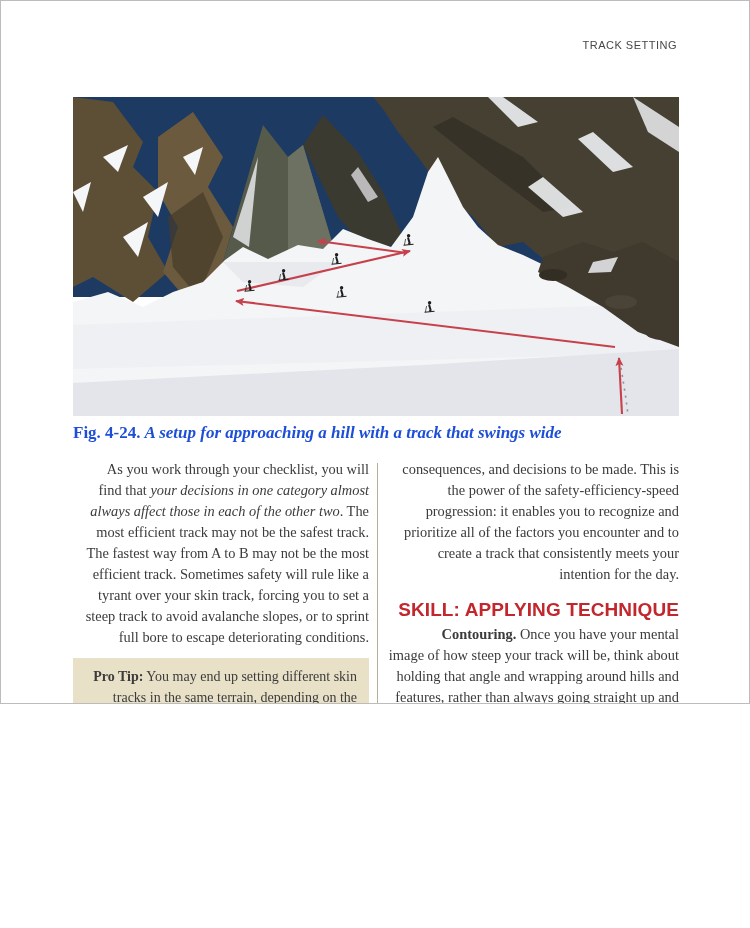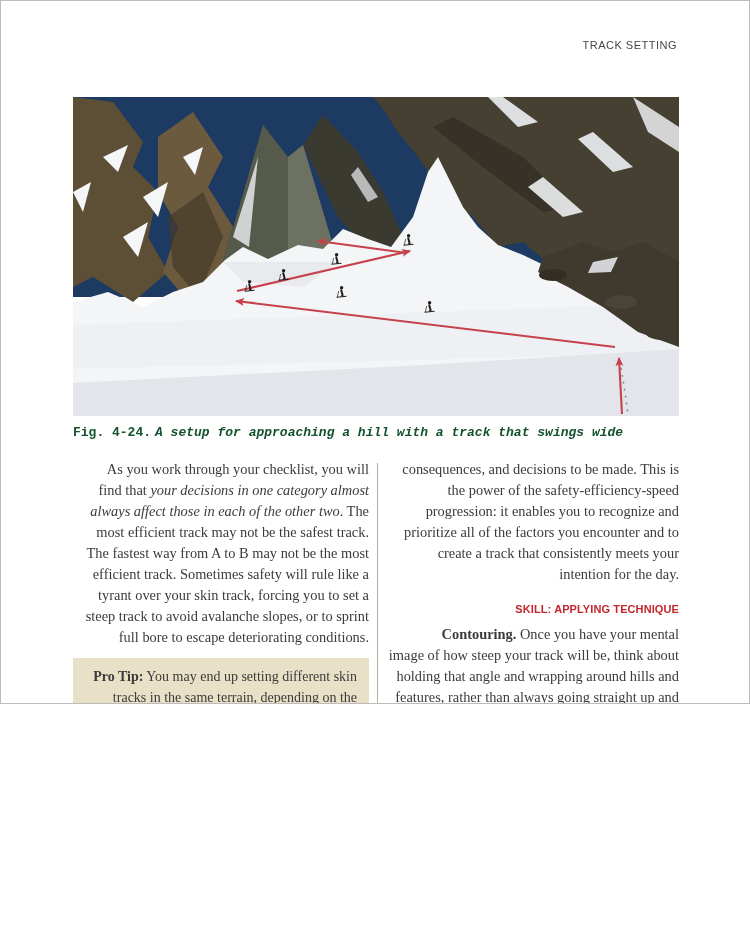--- a/index.html
+++ b/index.html
@@ -17,42 +17,42 @@
     position:absolute;top:38px;right:72px;
     font-family:"Liberation Sans", sans-serif;
     font-size:11px;letter-spacing:.5px;color:#474747;
   }
   figure.photo{
     position:absolute;left:72px;top:96px;width:606px;height:319px;margin:0;
   }
   figure.photo svg{display:block;width:100%;height:100%;}
   .caption{
     position:absolute;left:72px;top:424px;width:606px;
-    font-family:Liberation Mono, monospace;
-    font-size:13px;color:#14532d;line-height:16px;
+    font-family:Liberation Serif, serif;
+    font-size:17px;color:#1d4ed8;line-height:16px;
   }
   .cap-label{font-weight:bold;}
   .cap-text{font-style:italic;font-weight:600;margin-left:4px;}
   .col{
     position:absolute;top:458px;
     font-size:14.4px;line-height:21px;text-align:right;
   }
   .col-left{left:72px;width:296px;}
   .col-right{left:384px;width:294px;}
   .col p{margin:0;}
   .col p.indent{text-indent:18px;}
   .protip{
     background:#e8e0c7;
     margin:10px 0 11px 0;
     padding:9px 12px 10px 12px;
     font-size:14px;line-height:20.5px;
   }
   .skill-heading{
     font-family:"Liberation Sans", sans-serif;
-    font-size:11px;font-weight:bold;color:#c1272d;
+    font-size:19px;font-weight:bold;color:#c1272d;
     margin:14px 0 4px 0;letter-spacing:.1px;
   }
   .col-divider{
     position:absolute;left:376px;top:462px;width:1px;height:356px;
     background:#b3af99;
   }
   .folio{
     position:absolute;right:72px;top:860px;
     font-family:Liberation Serif, serif;
     font-size:16px;font-weight:bold;color:#3b3b3b;

